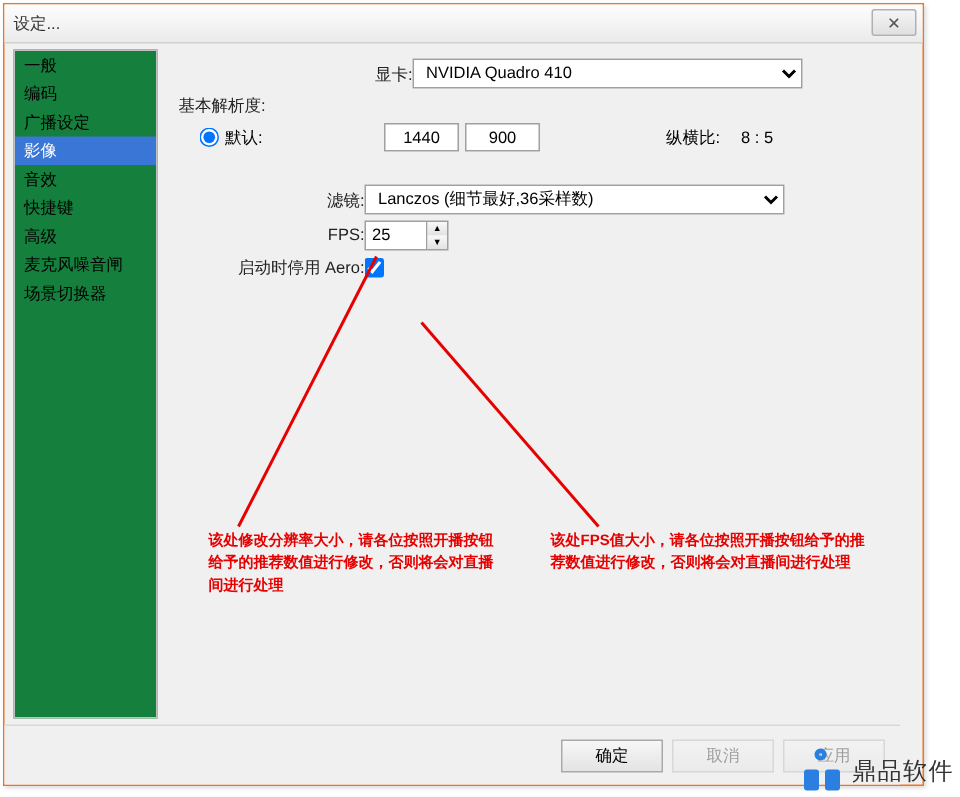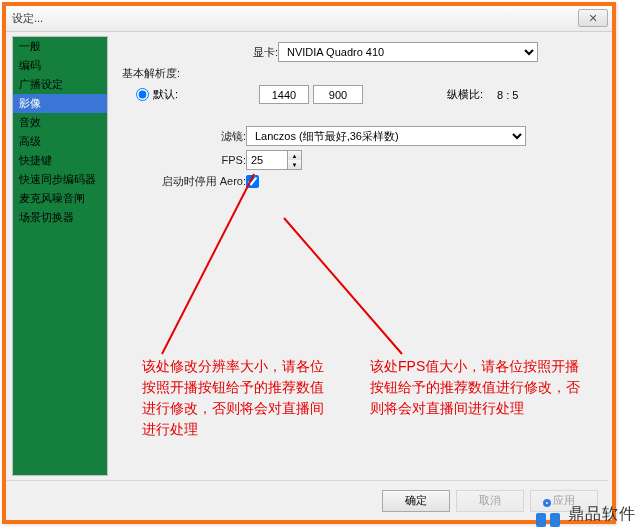--- a/index.html
+++ b/index.html
@@ -1,40 +1,40 @@
 <!DOCTYPE html>
 <html><head>
 <meta charset="utf-8">
 <style>
 *{box-sizing:border-box;margin:0;padding:0;font-family:"Microsoft YaHei",SimSun,Arial,sans-serif;font-size:11px}
 body{background:#fff;width:640px;height:531px;position:relative;overflow:hidden}
-.dialog{position:absolute;left:2px;top:2px;width:614px;height:522px;border:4px solid #f97316;background:#f0f0f0;box-shadow:1px 1px 3px rgba(0,0,0,.15)}
+.dialog{position:absolute;left:2px;top:2px;width:614px;height:522px;border:1px solid #f97316;background:#f0f0f0;box-shadow:1px 1px 3px rgba(0,0,0,.15)}
 .titlebar{height:26px;background:linear-gradient(#fdfdfd,#ebebeb);border-bottom:1px solid #d0d0d0;display:flex;align-items:center;padding:0 6px;position:relative}
 .titlebar .title{font-size:11px;color:#333}
 .titlebar .close{position:absolute;right:4px;top:3px;width:30px;height:18px;border:1px solid #b0b0b0;border-radius:2px;background:linear-gradient(#f5f5f5,#e0e0e0);display:flex;align-items:center;justify-content:center;color:#555;font-size:10px}
 .body{position:absolute;top:26px;left:0;right:0;bottom:40px;display:flex}
 .sidebar{width:96px;border:1px solid #c0c0c0;background:#15803d;margin:4px 0 4px 6px;overflow:auto}
 .sidebar .item{padding:2px 6px;font-size:11px;color:#000;cursor:default;white-space:nowrap}
 .sidebar .item.selected{background:#3a76d6;color:#fff}
 .main{flex:1;position:relative;padding:6px 10px}
 .row{display:flex;align-items:center;margin:4px 0}
 .lbl{text-align:right;width:90px;padding-right:0;font-size:11px;color:#222}
 .field{border:1px solid #a0a0a0;background:#fff;height:19px;padding:1px 4px;font-size:11px}
 select.field{height:20px}
 .num{width:50px;text-align:center}
 .radio{margin-right:4px;vertical-align:middle}
 .group-title{font-size:11px;color:#222;margin:4px 0 2px 4px}
 .indent{margin-left:18px}
 .spinner{display:inline-flex;border:1px solid #a0a0a0;height:20px}
 .spinner input{border:0;width:40px;text-align:left;padding:0 4px;font-size:11px}
 .spinner .btns{display:flex;flex-direction:column;width:14px;border-left:1px solid #a0a0a0}
 .spinner .btns span{flex:1;font-size:6px;display:flex;align-items:center;justify-content:center;background:linear-gradient(#f8f8f8,#e2e2e2);cursor:pointer}
-.footer{position:absolute;bottom:0;left:0;right:4px;height:40px;border-top:1px solid #d8d8d8;display:flex;justify-content:flex-end;align-items:center;padding:0 10px;background:#f0f0f0}
+.footer{position:absolute;bottom:0;left:0;right:15px;height:40px;border-top:1px solid #d8d8d8;display:flex;justify-content:flex-end;align-items:center;padding:0 10px;background:#f0f0f0}
 .btn{min-width:68px;height:22px;border:1px solid #a9a9a9;background:linear-gradient(#f7f7f7,#e3e3e3);margin-left:6px;font-size:11px;cursor:pointer}
-.anno{position:absolute;color:#e60000;font-size:14px;line-height:1.5;font-weight:normal}
+.anno{position:absolute;color:#e60000;font-size:10px;line-height:1.5;font-weight:bold}
 .overlay-lines{position:absolute;inset:0;pointer-events:none}
 .watermark{position:absolute;right:4px;bottom:2px;display:flex;align-items:center}
 .wm-icon{width:30px;height:30px;position:relative;margin-right:4px}
 .wm-icon .c1{position:absolute;width:8px;height:8px;border:3px solid #2a7fe0;border-radius:50%;left:9px;top:0}
 .wm-icon .b1{position:absolute;width:10px;height:14px;background:#2a7fe0;border-radius:2px;left:2px;top:14px}
 .wm-icon .b2{position:absolute;width:10px;height:14px;background:#2a7fe0;border-radius:2px;left:16px;top:14px}
 .wm-text{font-size:16px;font-weight:normal;color:#333;letter-spacing:1px}
 .chk{vertical-align:middle}
 </style>
 </head>
@@ -48,23 +48,22 @@
       </div>
   </div>
 
   <div class="body">
     <div class="sidebar">
       <div class="item">一般</div>
       <div class="item">编码</div>
       <div class="item">广播设定</div>
       <div class="item selected">影像</div>
       <div class="item">音效</div>
+      <div class="item">快捷键</div>
       <div class="item">高级</div>
-      <div class="item">快捷键</div>
-      <div class="item">快速同步编码器</div>
       <div class="item">麦克风噪音闸</div>
       <div class="item">场景切换器</div>
     </div>
 
     <div class="main">
       <div class="row" style="margin-left:120px">
         <span class="lbl" style="width:40px">显卡:</span>
         <select class="field" style="width:260px">
           <option>NVIDIA Quadro 410</option>
         </select>

